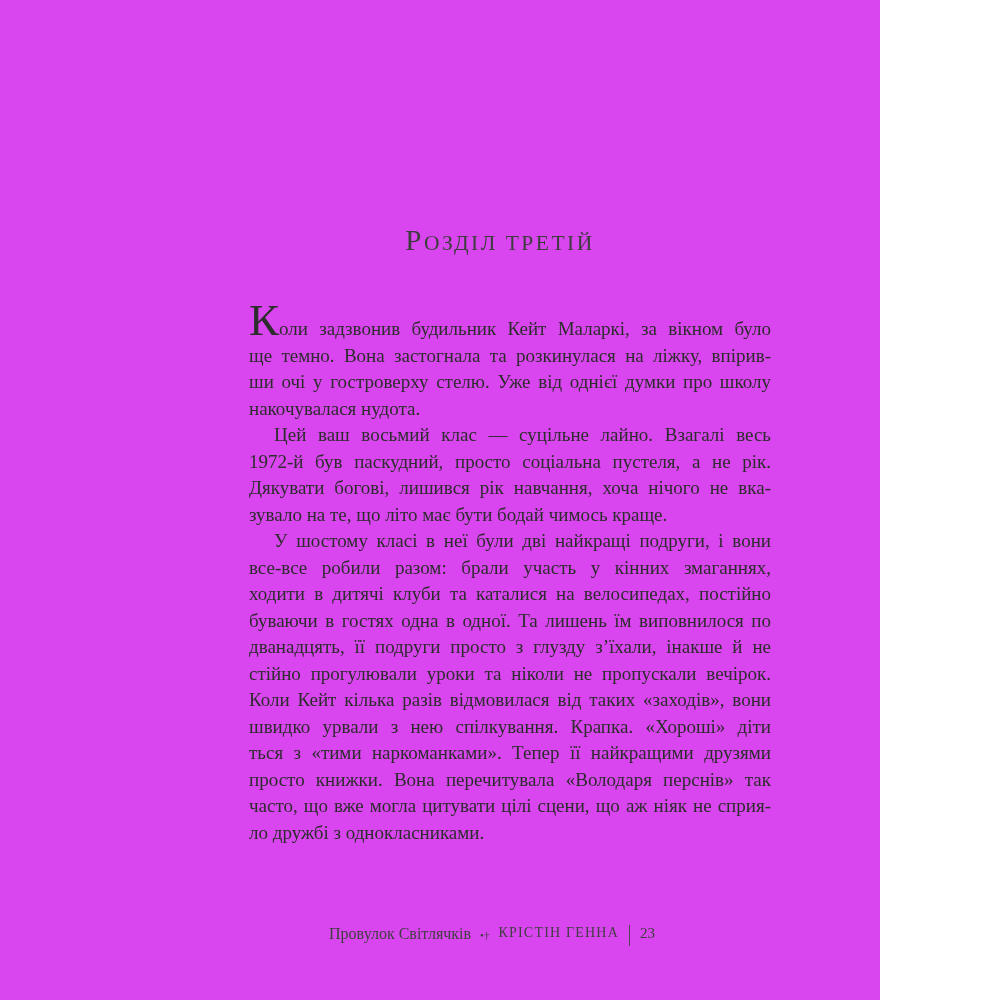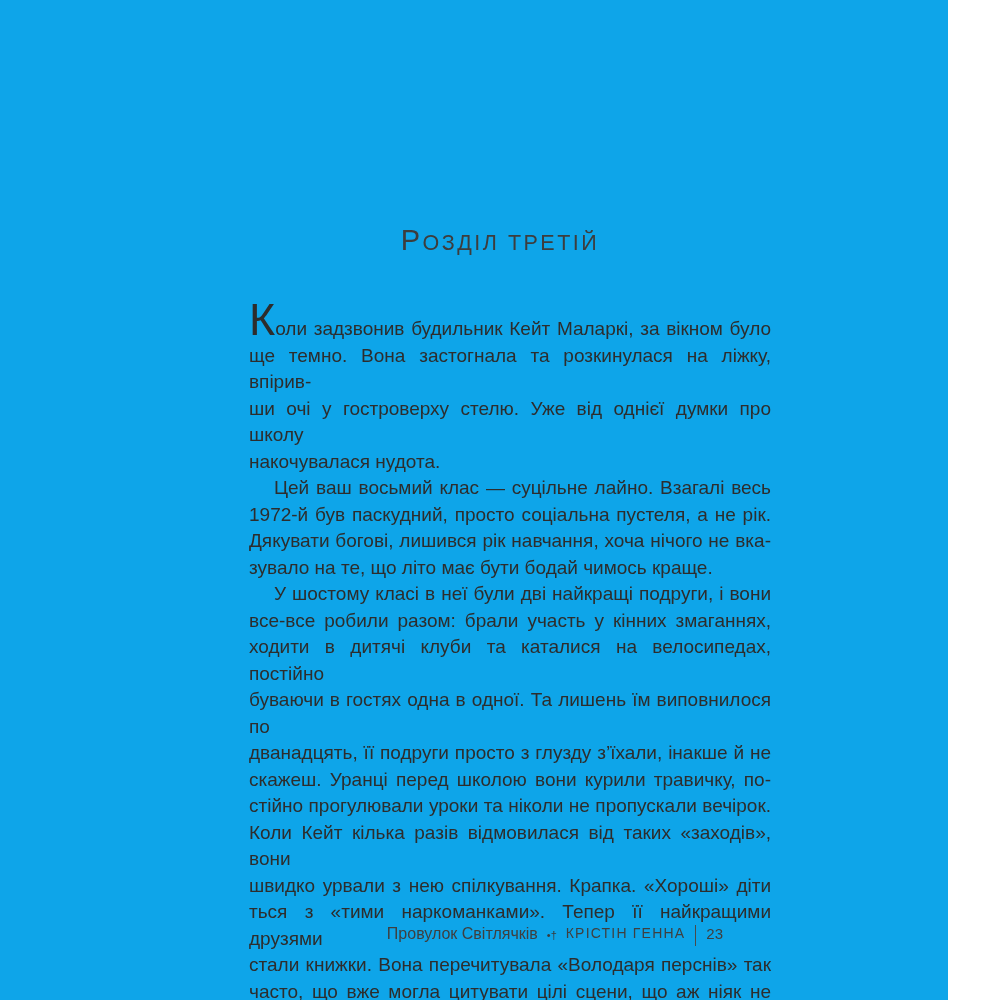--- a/index.html
+++ b/index.html
@@ -1,22 +1,22 @@
 <!DOCTYPE html>
 <html><head>
 <meta charset="utf-8">
 <style>
   * { margin: 0; padding: 0; box-sizing: border-box; }
   html, body { background: #ffffff; }
   .page {
     position: relative;
-    width: 948px;
+    width: 880px;
     height: 1000px;
-    background: #0ea5e9;
-    font-family: Liberation Sans, sans-serif;
+    background: #d946ef;
+    font-family: Liberation Serif, serif;
     overflow: hidden;
   }
   .chapter-title {
     position: absolute;
     top: 222px;
     left: 0;
     width: 1000px;
     text-align: center;
     color: #3d3d3d;
     font-weight: normal;
@@ -92,26 +92,25 @@
       <div class="line last">накочувалася нудота.</div>
       <div class="line indent">Цей ваш восьмий клас — суцільне лайно. Взагалі весь</div>
       <div class="line">1972-й був паскудний, просто соціальна пустеля, а не рік.</div>
       <div class="line">Дякувати богові, лишився рік навчання, хоча нічого не вка-</div>
       <div class="line last">зувало на те, що літо має бути бодай чимось краще.</div>
       <div class="line indent">У шостому класі в неї були дві найкращі подруги, і вони</div>
       <div class="line">все-все робили разом: брали участь у кінних змаганнях,</div>
       <div class="line">ходити в дитячі клуби та каталися на велосипедах, постійно</div>
       <div class="line">буваючи в гостях одна в одної. Та лишень їм виповнилося по</div>
       <div class="line">дванадцять, її подруги просто з глузду з’їхали, інакше й не</div>
-      <div class="line">скажеш. Уранці перед школою вони курили травичку, по-</div>
       <div class="line">стійно прогулювали уроки та ніколи не пропускали вечірок.</div>
       <div class="line">Коли Кейт кілька разів відмовилася від таких «заходів», вони</div>
       <div class="line">швидко урвали з нею спілкування. Крапка. «Хороші» діти</div>
       <div class="line">ться з «тими наркоманками». Тепер її найкращими друзями</div>
-      <div class="line">стали книжки. Вона перечитувала «Володаря перснів» так</div>
+      <div class="line">просто книжки. Вона перечитувала «Володаря перснів» так</div>
       <div class="line">часто, що вже могла цитувати цілі сцени, що аж ніяк не сприя-</div>
       <div class="line last">ло дружбі з однокласниками.</div>
     </div>
 
   <div class="page-footer">
     <span class="series-title">Провулок Світлячків</span>
     <span class="ornament">•†</span>
     <span class="author">КРІСТІН ГЕННА</span>
     <span class="footer-divider"></span>
     <span class="page-number">23</span>

